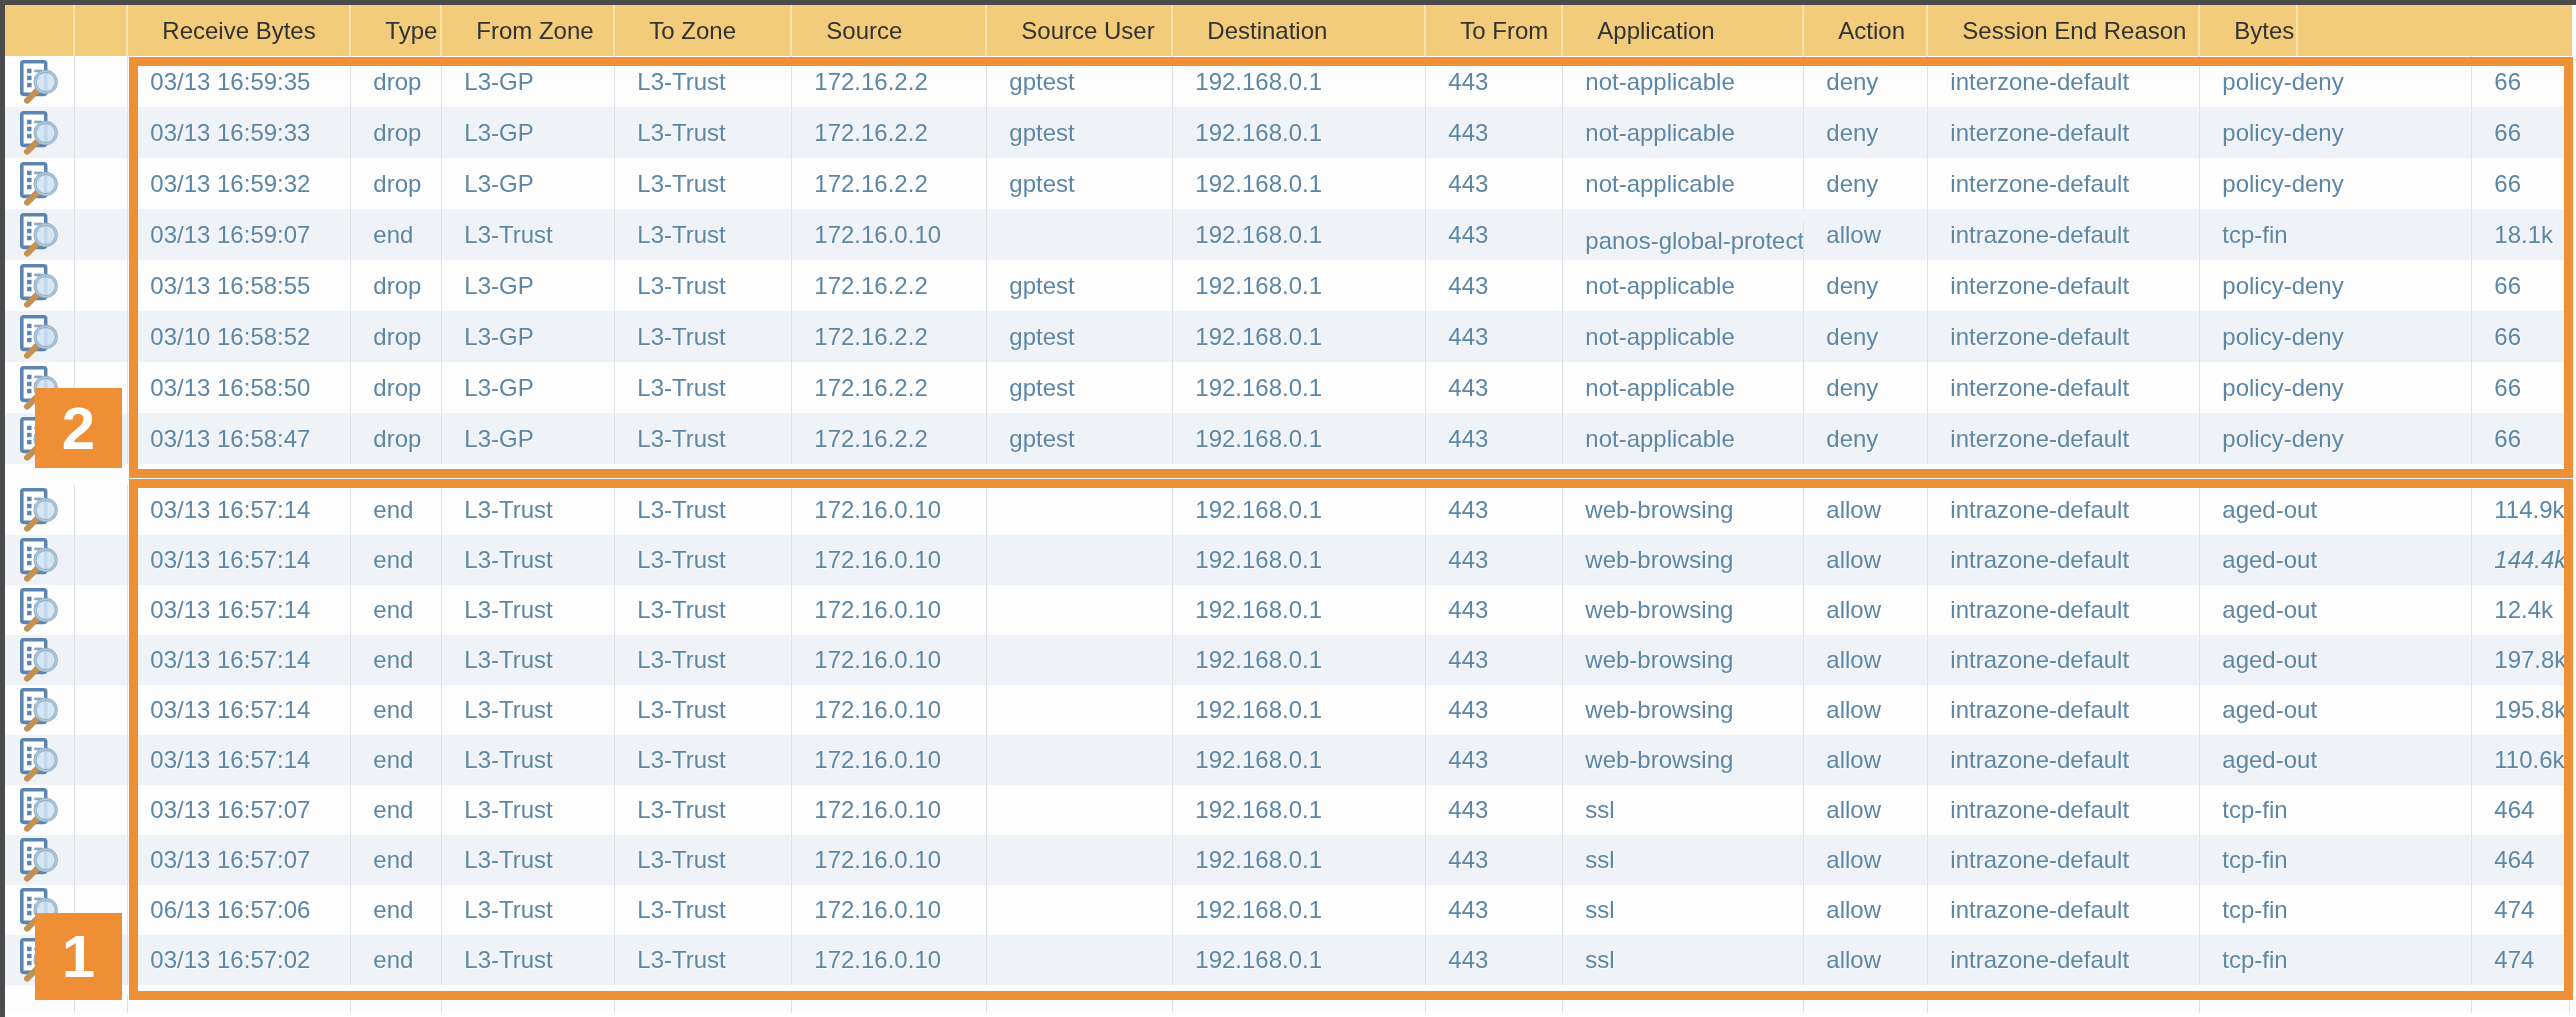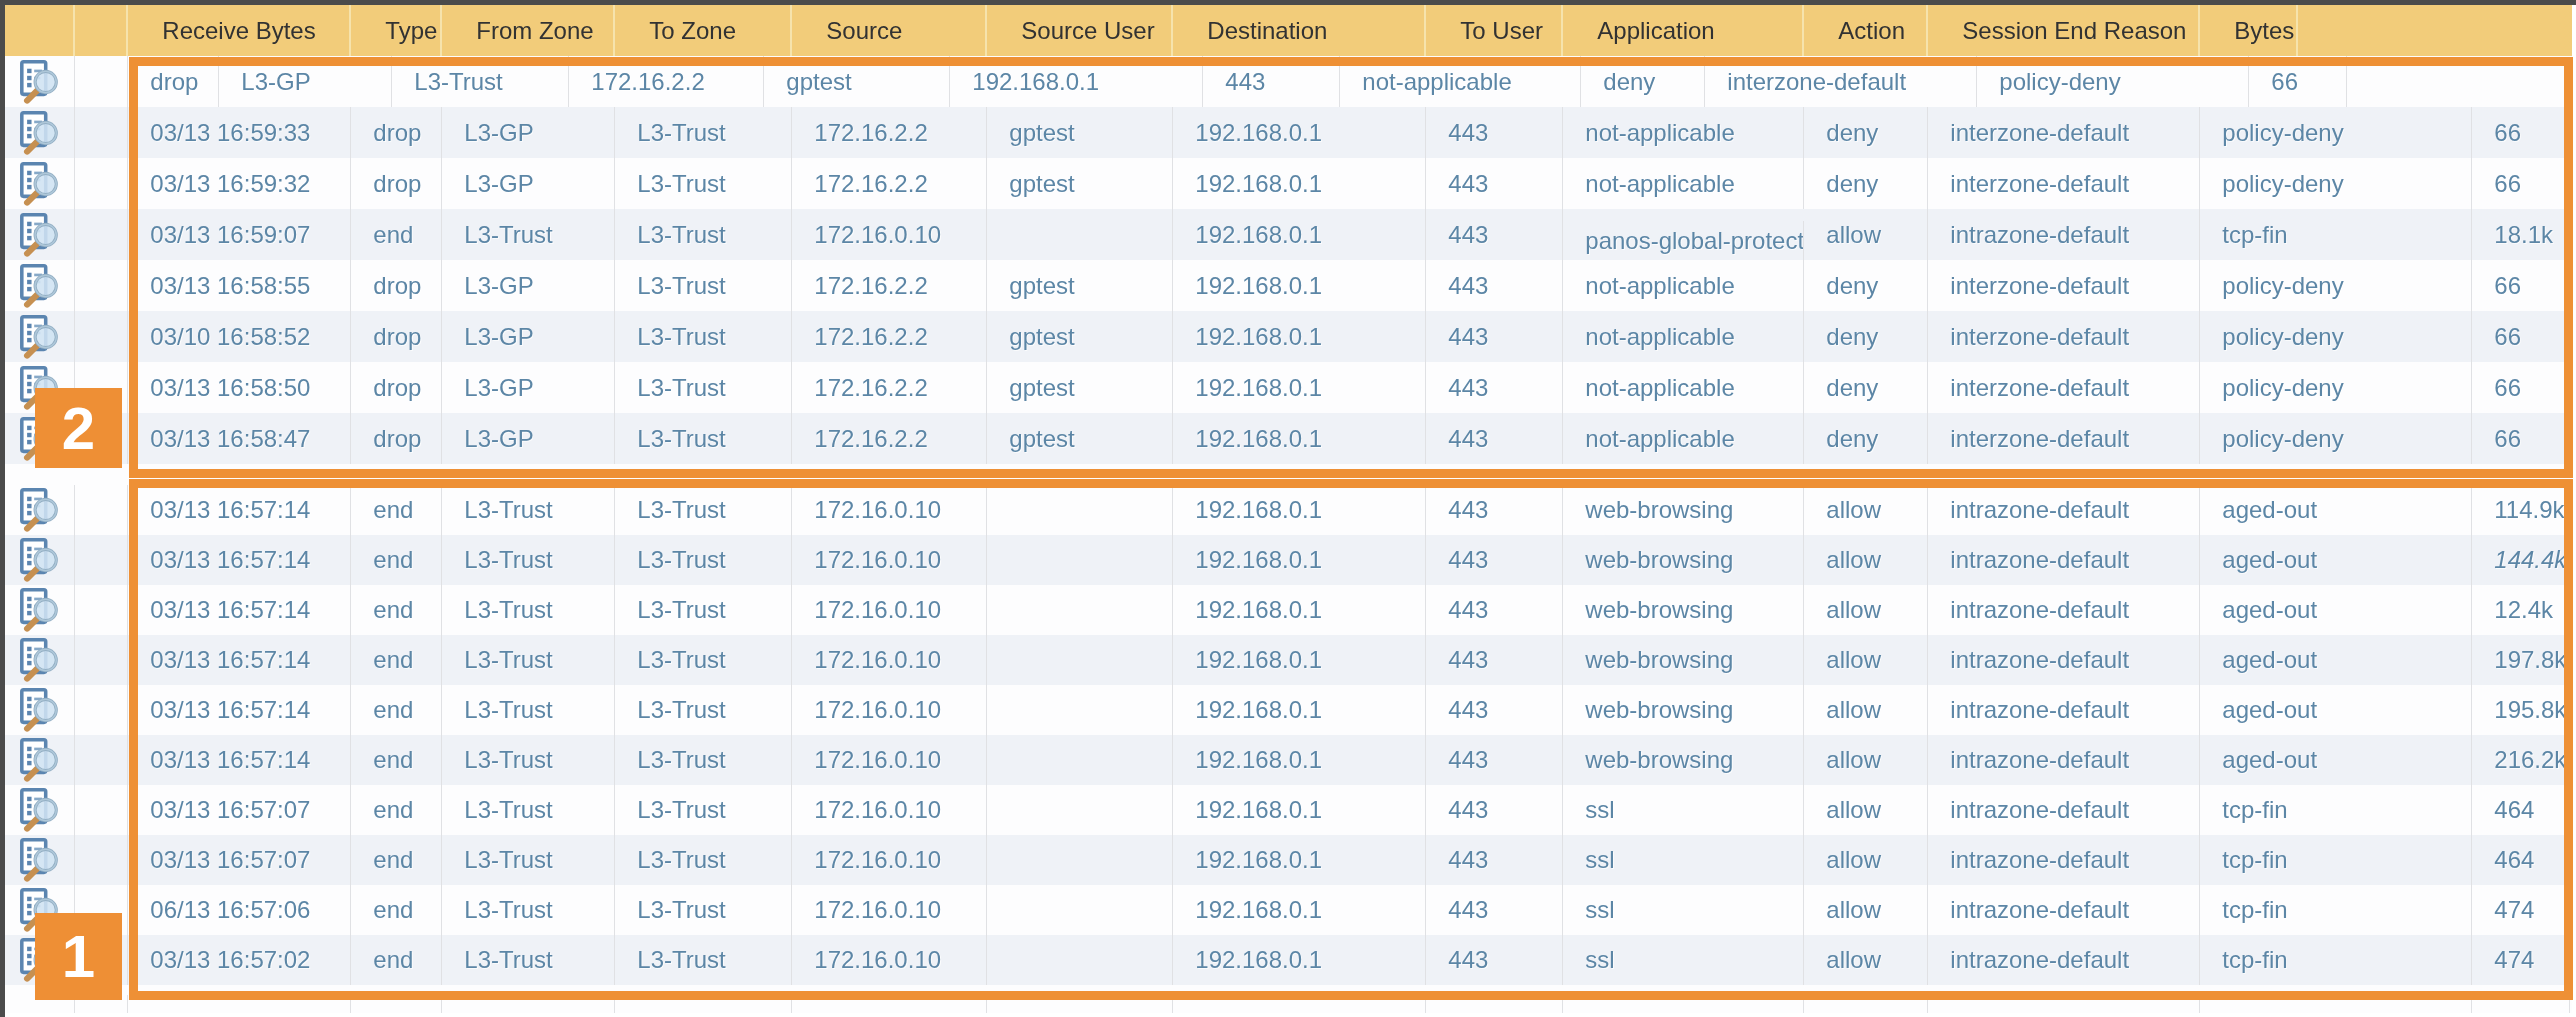--- a/index.html
+++ b/index.html
@@ -64,21 +64,21 @@
   <div class="hrow" id="hrow">
       <div class="hcell lead" style="width: 70px;"></div>
       <div class="hcell lead" style="width: 53px;"></div>
       <div class="hcell" style="width: 223px;">Receive Bytes</div>
       <div class="hcell" style="width: 91px;">Type</div>
       <div class="hcell" style="width: 173px;">From Zone</div>
       <div class="hcell" style="width: 177px;">To Zone</div>
       <div class="hcell" style="width: 195px;">Source</div>
       <div class="hcell" style="width: 186px;">Source User</div>
       <div class="hcell" style="width: 253px;">Destination</div>
-      <div class="hcell" style="width: 137px;">To User</div>
+      <div class="hcell" style="width: 137px;">To From</div>
       <div class="hcell" style="width: 241px;">Application</div>
       <div class="hcell" style="width: 124px;">Action</div>
       <div class="hcell" style="width: 272px;">Session End Reason</div>
       <div class="hcell" style="width: 98px;">Bytes</div>
     </div>
   <div class="rows-g2" id="rows-g2">
       <div class="row">
         <div class="cell icon-cell" style="width: 70px;">
           <span>
             <svg class="icon-wrap" viewBox="0 0 46 52" xmlns="http://www.w3.org/2000/svg">
@@ -88,20 +88,21 @@
     <rect x="9" y="27" width="5" height="5" fill="#5B85B0"></rect>
     <rect x="17" y="12" width="9" height="3" fill="#87A9C8"></rect>
     <rect x="17" y="20" width="7" height="3" fill="#87A9C8"></rect>
     <line x1="20" y1="36" x2="9" y2="47" stroke="#C69051" stroke-width="7" stroke-linecap="round"></line>
     <circle cx="30" cy="26" r="12" fill="#CFE3F2" fill-opacity="0.88" stroke="#93AFC4" stroke-width="3.5"></circle>
     <circle cx="30" cy="26" r="12" fill="none" stroke="#AFC8DA" stroke-width="1.5"></circle>
   </svg>
           </span>
         </div>
         <div class="cell" style="width: 53px;"></div>
+        <div class="cell" style="width: 223px;">03/13 16:59:35</div>
         <div class="cell" style="width: 91px;">drop</div>
         <div class="cell" style="width: 173px;">L3-GP</div>
         <div class="cell" style="width: 177px;">L3-Trust</div>
         <div class="cell" style="width: 195px;">172.16.2.2</div>
         <div class="cell" style="width: 186px;">gptest</div>
         <div class="cell" style="width: 253px;">192.168.0.1</div>
         <div class="cell" style="width: 137px;">443</div>
         <div class="cell" style="width: 241px;">not-applicable</div>
         <div class="cell" style="width: 124px;">deny</div>
         <div class="cell" style="width: 272px;">interzone-default</div>
@@ -505,21 +506,21 @@
         <div class="cell" style="width: 173px;">L3-Trust</div>
         <div class="cell" style="width: 177px;">L3-Trust</div>
         <div class="cell" style="width: 195px;">172.16.0.10</div>
         <div class="cell" style="width: 186px;"></div>
         <div class="cell" style="width: 253px;">192.168.0.1</div>
         <div class="cell" style="width: 137px;">443</div>
         <div class="cell" style="width: 241px;">web-browsing</div>
         <div class="cell" style="width: 124px;">allow</div>
         <div class="cell" style="width: 272px;">intrazone-default</div>
         <div class="cell" style="width: 272px;">aged-out</div>
-        <div class="cell" style="width: 98px;">216.2k</div>
+        <div class="cell" style="width: 98px;">110.6k</div>
       </div>
       <div class="row">
         <div class="cell icon-cell" style="width: 70px;">
           <span>
             <svg class="icon-wrap" viewBox="0 0 46 52" xmlns="http://www.w3.org/2000/svg">
     <rect x="3" y="3" width="27" height="37" rx="2" fill="#ffffff" stroke="#5B85B0" stroke-width="4"></rect>
     <rect x="9" y="11" width="5" height="5" fill="#5B85B0"></rect>
     <rect x="9" y="19" width="5" height="5" fill="#5B85B0"></rect>
     <rect x="9" y="27" width="5" height="5" fill="#5B85B0"></rect>
     <rect x="17" y="12" width="9" height="3" fill="#87A9C8"></rect>

